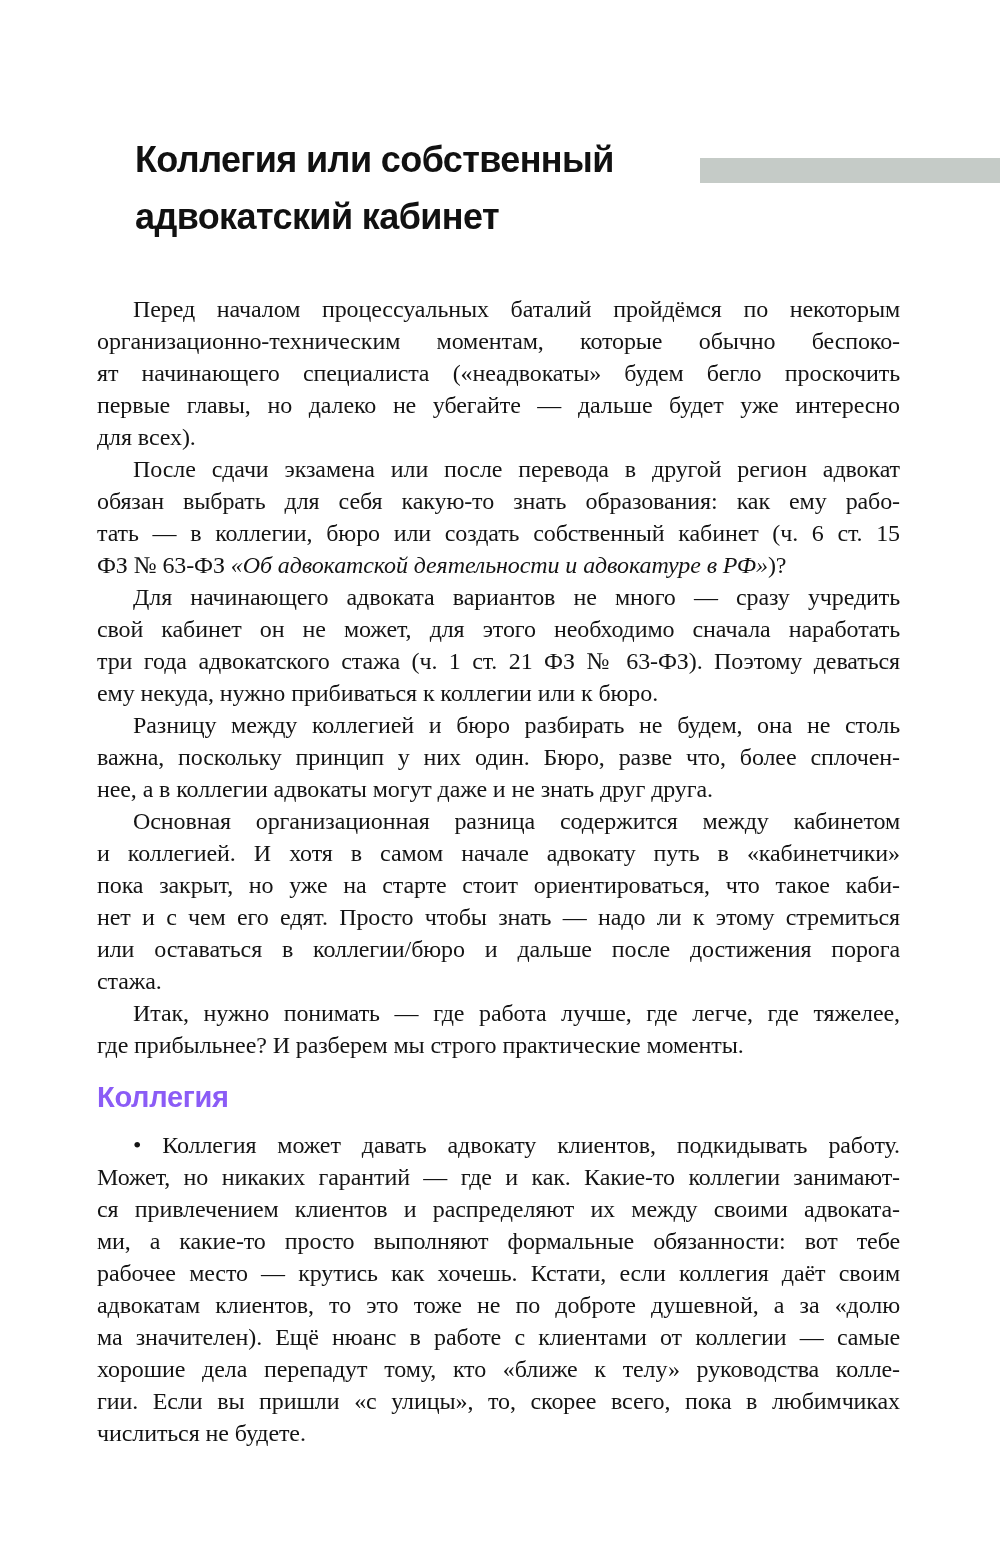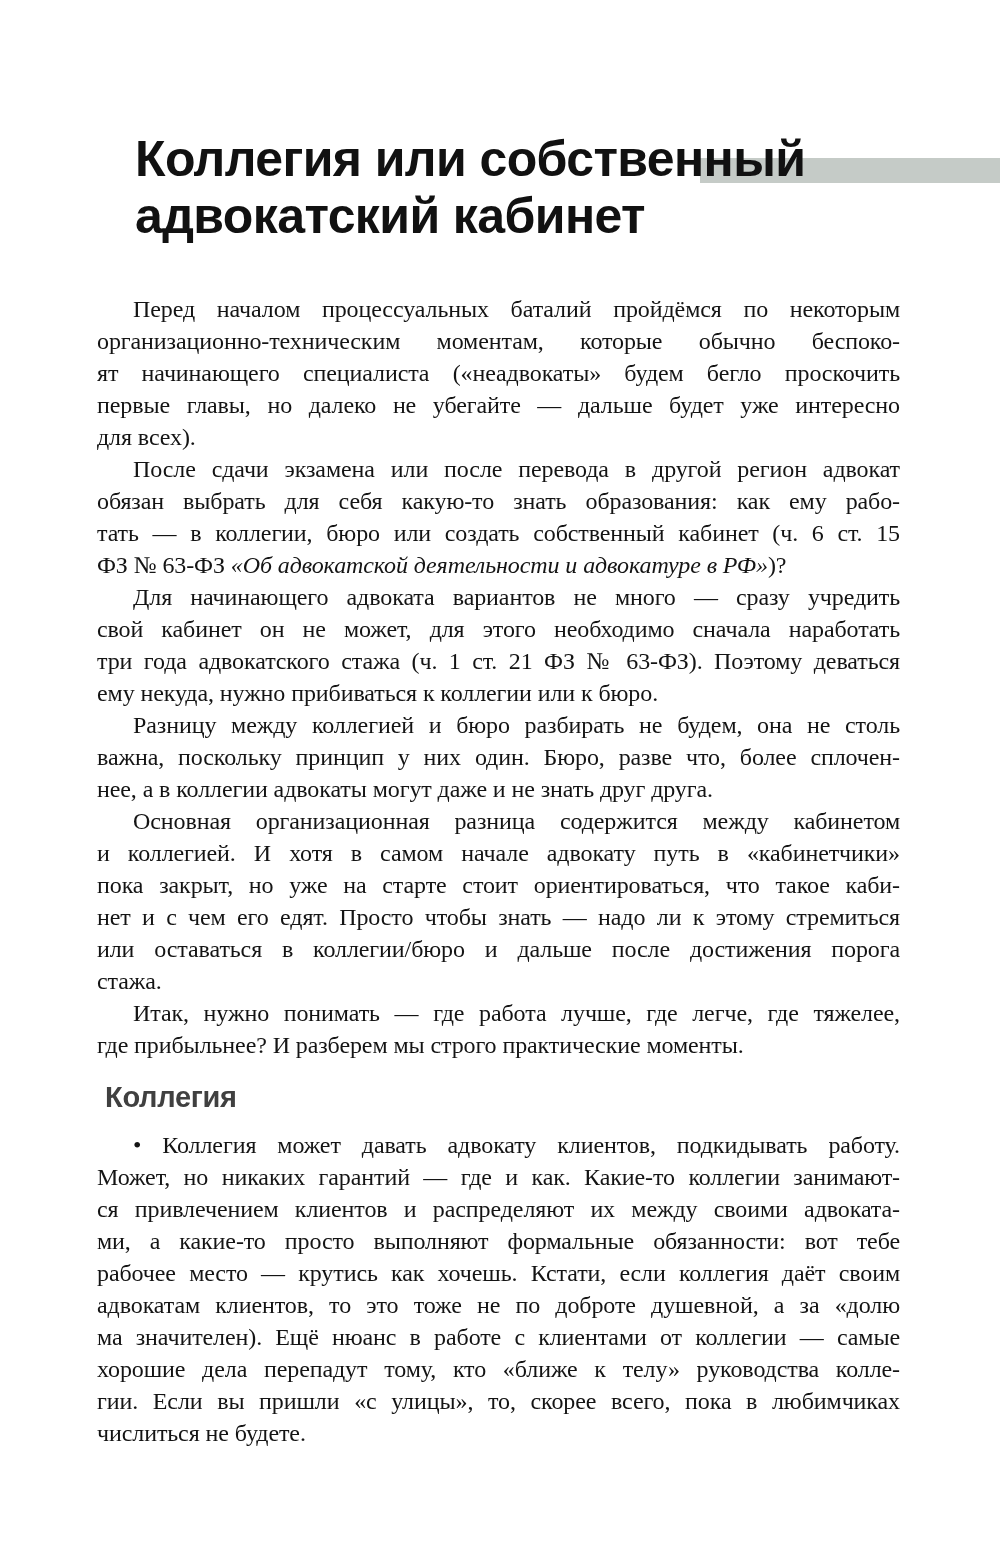--- a/index.html
+++ b/index.html
@@ -12,21 +12,21 @@
     color: #141414;
     overflow: hidden;
   }
   .chapter-title {
     position: absolute;
     left: 135px;
     top: 131px;
     margin: 0;
     font-family: "Liberation Sans", sans-serif;
     font-weight: 700;
-    font-size: 50px;
+    font-size: 36px;
     line-height: 57px;
     letter-spacing: -0.6px;
     color: #111111;
     z-index: 2;
   }
   .title-bar {
     position: absolute;
     left: 700px;
     top: 158px;
     width: 300px;
@@ -44,27 +44,27 @@
     letter-spacing: -0.1px;
   }
   .para { margin: 0; }
   .line {
     text-align: justify;
     text-align-last: justify;
   }
   .line.last { text-align-last: left; }
   .line.first { text-indent: 36px; }
   .section-heading {
-    margin: 17px 0 13px 8px;
+    margin: 17px 0 13px 0;
     font-family: "Liberation Sans", sans-serif;
     font-weight: 700;
     font-size: 29px;
     line-height: 38px;
     letter-spacing: -0.3px;
-    color: #404040;
+    color: #8b5cf6;
   }
   .seg-i { font-style: italic; }
 </style>
 </head>
 <body>
 
 <div class="page">
 
   <h1 class="chapter-title">
     <div>Коллегия или собственный</div>

